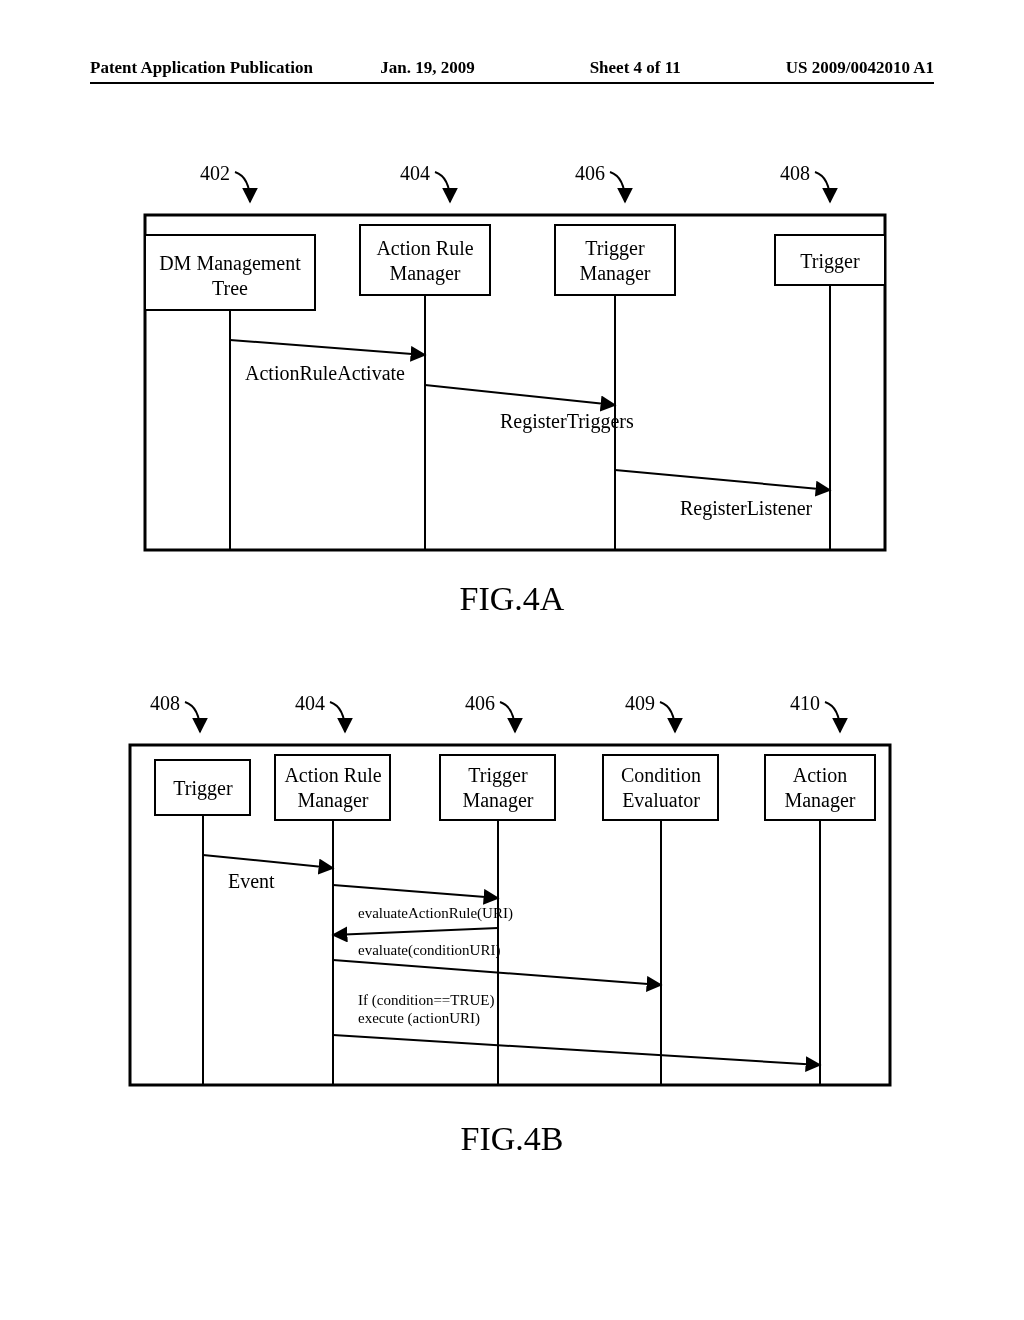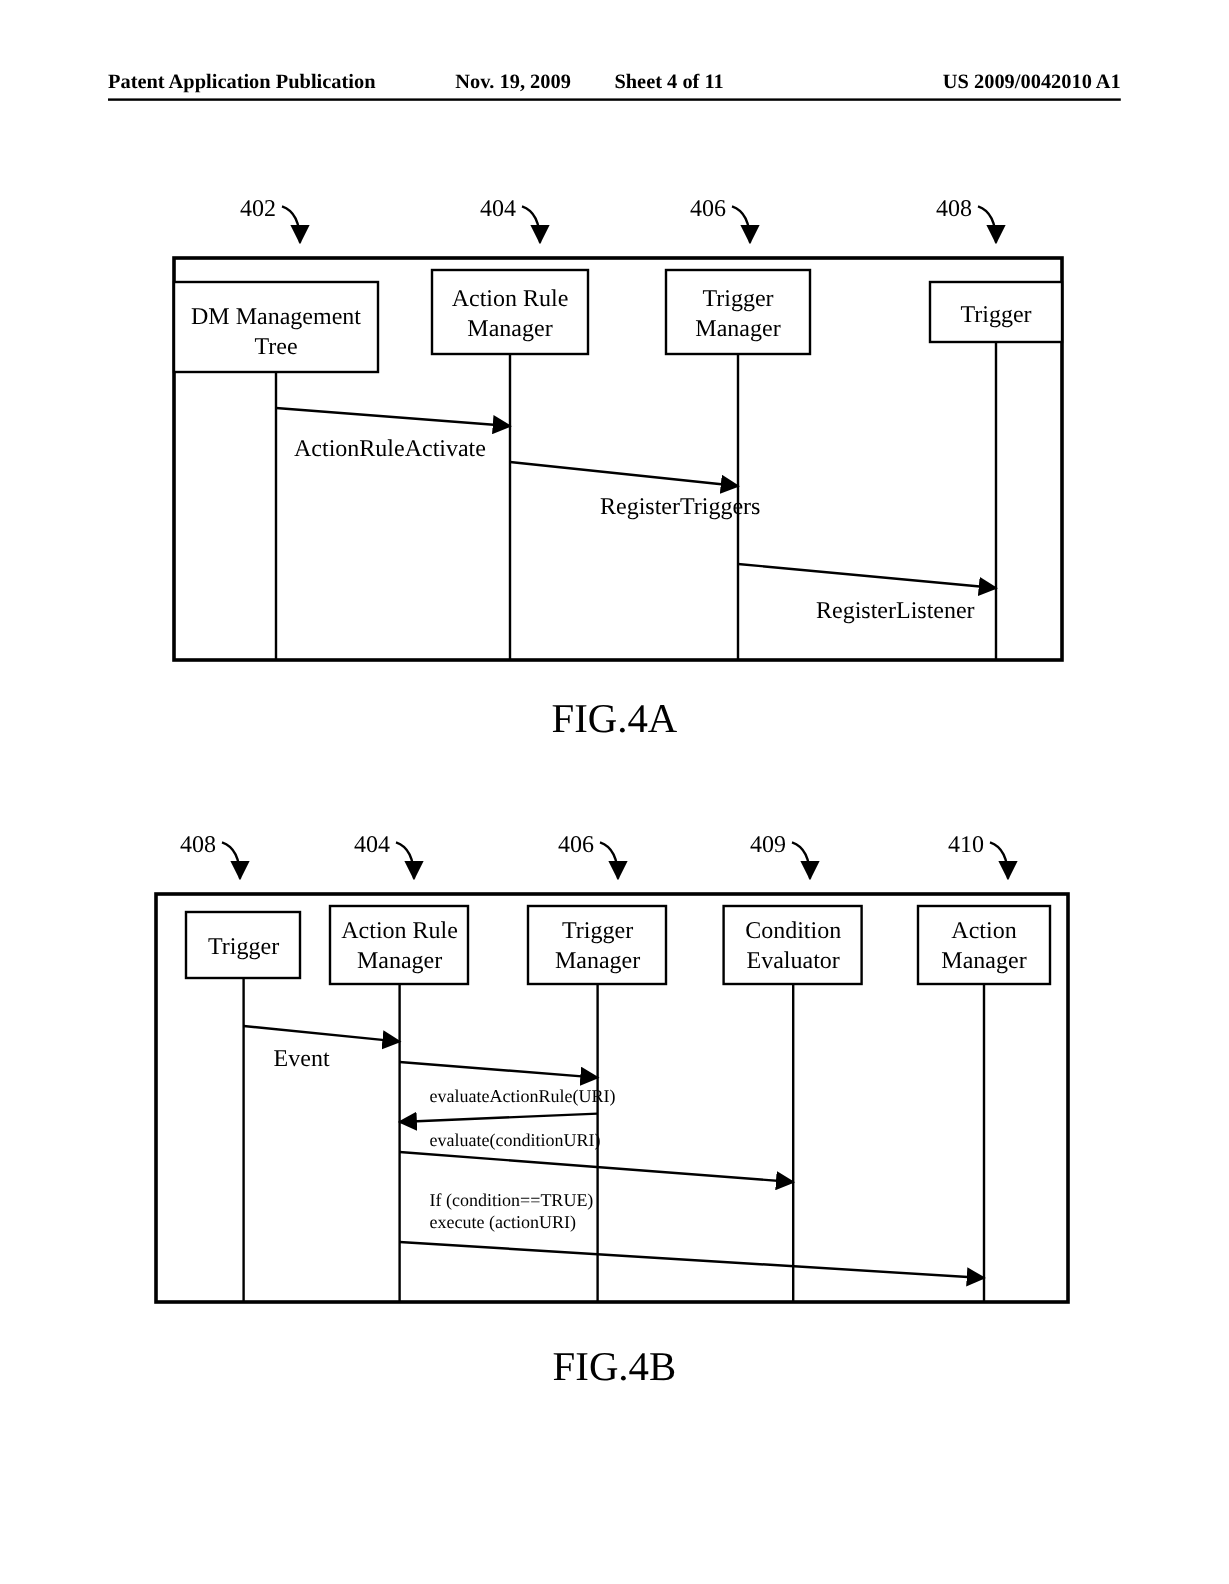--- a/index.html
+++ b/index.html
@@ -23,21 +23,21 @@
     display: flex;
     justify-content: space-between;
     font-size: 17px;
     font-weight: bold;
     border-bottom: 2px solid #000;
     padding-bottom: 4px;
   }
   .header span { white-space: nowrap; }
   .hdr-left { flex: 1.2; text-align: left; }
   .hdr-mid1 { flex: 0.8; text-align: center; }
-  .hdr-mid2 { flex: 0.8; text-align: left; }
+  .hdr-mid2 { flex: 0.8; text-align: right; }
   .hdr-right { flex: 1.2; text-align: right; }
 
   svg { display: block; }
   .fig-caption {
     font-family: "Times New Roman", Times, serif;
     font-size: 34px;
     text-align: center;
   }
   .box-label {
     font-family: "Times New Roman", Times, serif;
@@ -56,21 +56,21 @@
     font-size: 15px;
   }
 </style>
 </head>
 <body>
 
 <div class="page">
 
   <div class="header">
     <span class="hdr-left">Patent Application Publication</span>
-    <span class="hdr-mid1">Nov. 19, 2009</span>
+    <span class="hdr-mid1">Jan. 19, 2009</span>
     <span class="hdr-mid2">Sheet 4 of 11</span>
     <span class="hdr-right">US 2009/0042010 A1</span>
   </div>
 
   <svg width="1024" height="500" viewBox="0 0 1024 500" style="position:absolute; top:130px; left:0;">
     <defs>
       <marker id="arrA" viewBox="0 0 10 10" refX="9" refY="5" markerWidth="8" markerHeight="8" orient="auto">
         <path d="M0,0 L10,5 L0,10 Z" fill="#000"></path>
       </marker>
     </defs>

